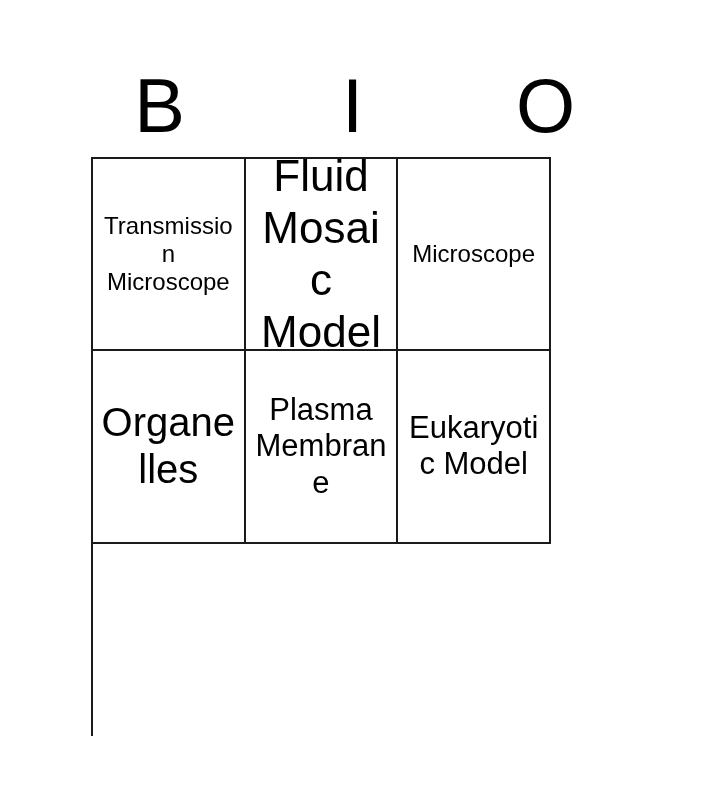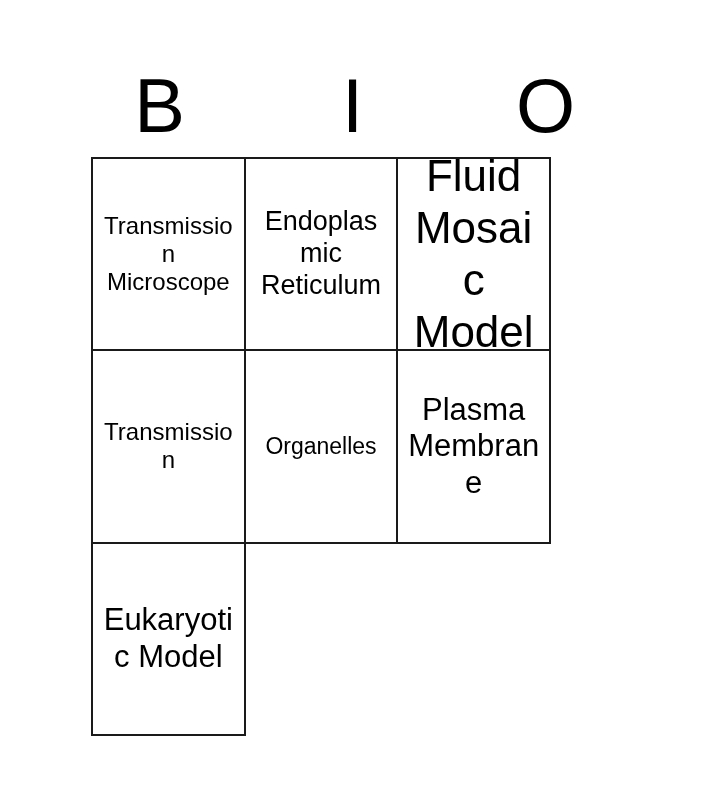--- a/index.html
+++ b/index.html
@@ -74,48 +74,45 @@
     display: block;
     line-height: 1.18;
     word-break: break-word;
     hyphens: none;
   }
 
   
   .fs-xs  { font-size: 24px; }
   .fs-sm  { font-size: 27px; }
   .fs-md  { font-size: 31px; }
-  .fs-lg  { font-size: 23px; }
+  .fs-lg  { font-size: 40px; }
   .fs-xl  { font-size: 44px; }
 </style>
 </head>
 <body>
 
 <div class="card">
 
   <div class="header-row">
     <div class="header-cell">B</div>
     <div class="header-cell">I</div>
     <div class="header-cell">O</div>
   </div>
 
   <div class="grid">
 
     <div class="cell">
       <span class="cell-text fs-xs">Transmission Microscope</span>
     </div>
     <div class="cell">
-      <span class="cell-text fs-sm">Endoplasmic Reticulum</span>
-    </div>
-    <div class="cell">
       <span class="cell-text fs-xl">Fluid Mosaic Model</span>
     </div>
 
     <div class="cell">
-      <span class="cell-text fs-xs">Transmission</span>
+      <span class="cell-text fs-xs">Microscope</span>
     </div>
     <div class="cell">
       <span class="cell-text fs-lg">Organelles</span>
     </div>
 
     <div class="cell">
       <span class="cell-text fs-md">Plasma Membrane</span>
     </div>
     <div class="cell">
       <span class="cell-text fs-md">Eukaryotic Model</span>

